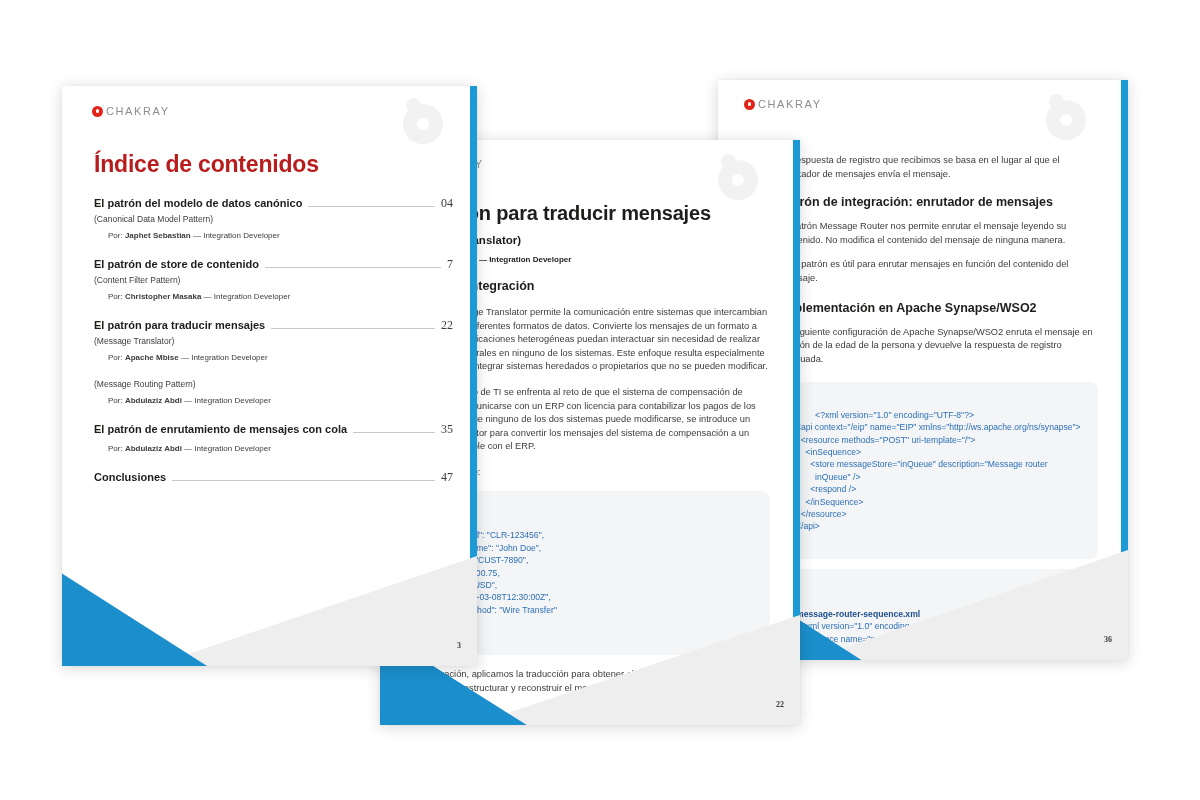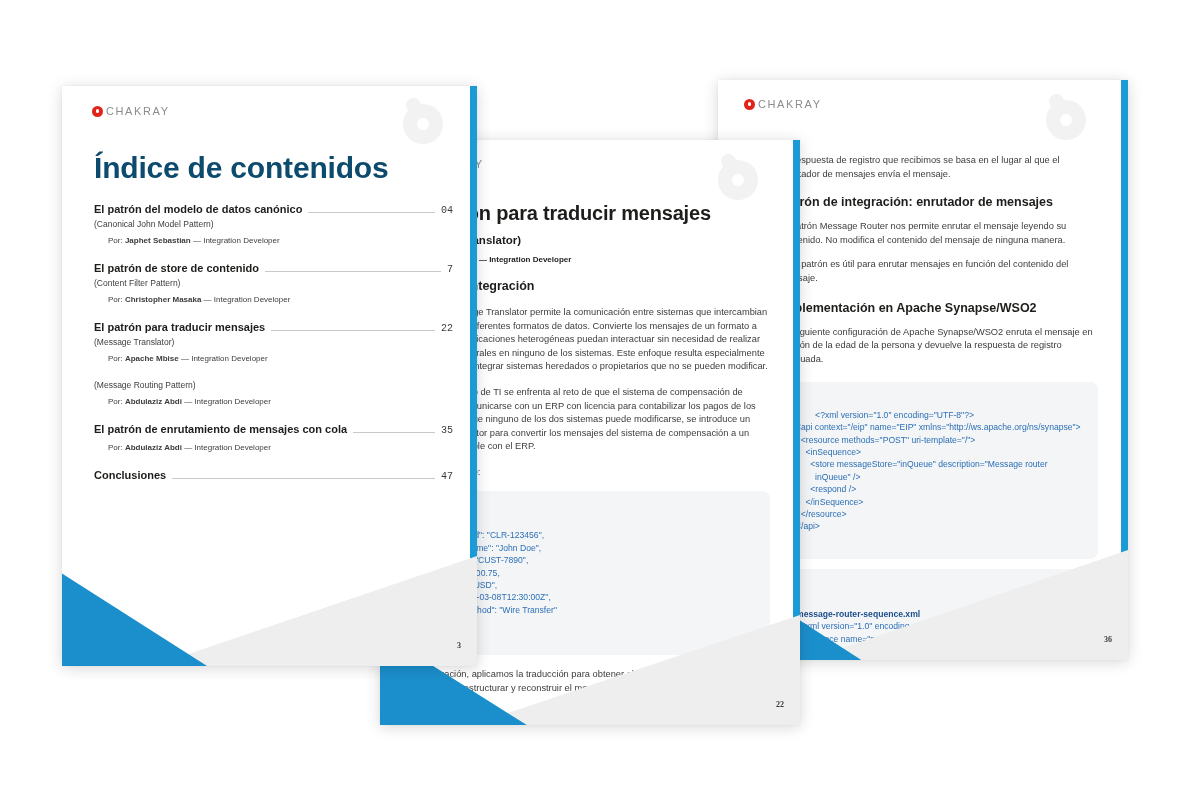--- a/index.html
+++ b/index.html
@@ -145,23 +145,23 @@
     right: 16px;
     bottom: 16px;
     font-size: 8px;
     color: #3a3a3a;
     font-weight: 700;
     font-family: "Liberation Serif", serif;
   }
 
   
   .toc-title {
-    font-size: 30px;
-    font-weight: 700;
-    color: #0c4a6e;
+    font-size: 23px;
+    font-weight: 700;
+    color: #b91c1c;
     letter-spacing: -0.2px;
   }
   .toc-list { margin-top: 18px; }
   .toc-entry { margin-bottom: 17px; }
   .toc-row {
     display: flex;
     align-items: baseline;
     width: 100%;
   }
   .toc-name {
@@ -170,23 +170,23 @@
     color: #1d1d1b;
     white-space: nowrap;
   }
   .toc-dots {
     flex: 1 1 auto;
     border-bottom: 1px solid #c8c8c8;
     margin: 0 6px 2px 6px;
     min-width: 10px;
   }
   .toc-page {
-    font-size: 10px;
+    font-size: 12px;
     color: #3c3c3b;
-    font-family: Liberation Mono, monospace;
+    font-family: Liberation Serif, serif;
   }
   .toc-sub {
     font-size: 8.5px;
     color: #3c3c3b;
     margin-top: 3px;
   }
   .toc-author {
     font-size: 8px;
     color: #3c3c3b;
     margin-top: 7px;
@@ -375,21 +375,21 @@
       <div class="toc-title">Índice de contenidos</div>
 
       <div class="toc-list">
 
         <div class="toc-entry">
           <div class="toc-row">
             <span class="toc-name">El patrón del modelo de datos canónico</span>
             <span class="toc-dots"></span>
             <span class="toc-page">04</span>
           </div>
-          <div class="toc-sub">(Canonical John Model Pattern)</div>
+          <div class="toc-sub">(Canonical Data Model Pattern)</div>
           <div class="toc-author">
             <span>Por:</span>
             <b>Japhet Sebastian</b>
             <span>— Integration Developer</span>
           </div>
         </div>
 
         <div class="toc-entry">
           <div class="toc-row">
             <span class="toc-name">El patrón de store de contenido</span>

